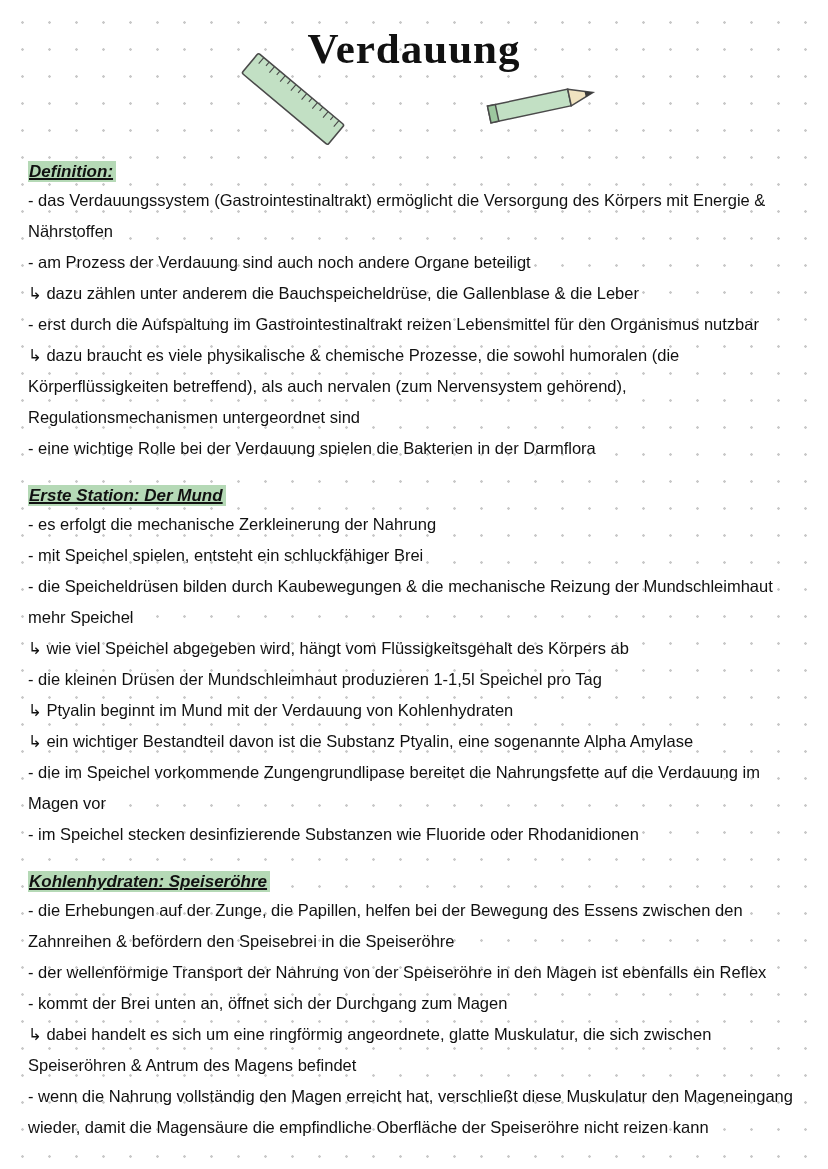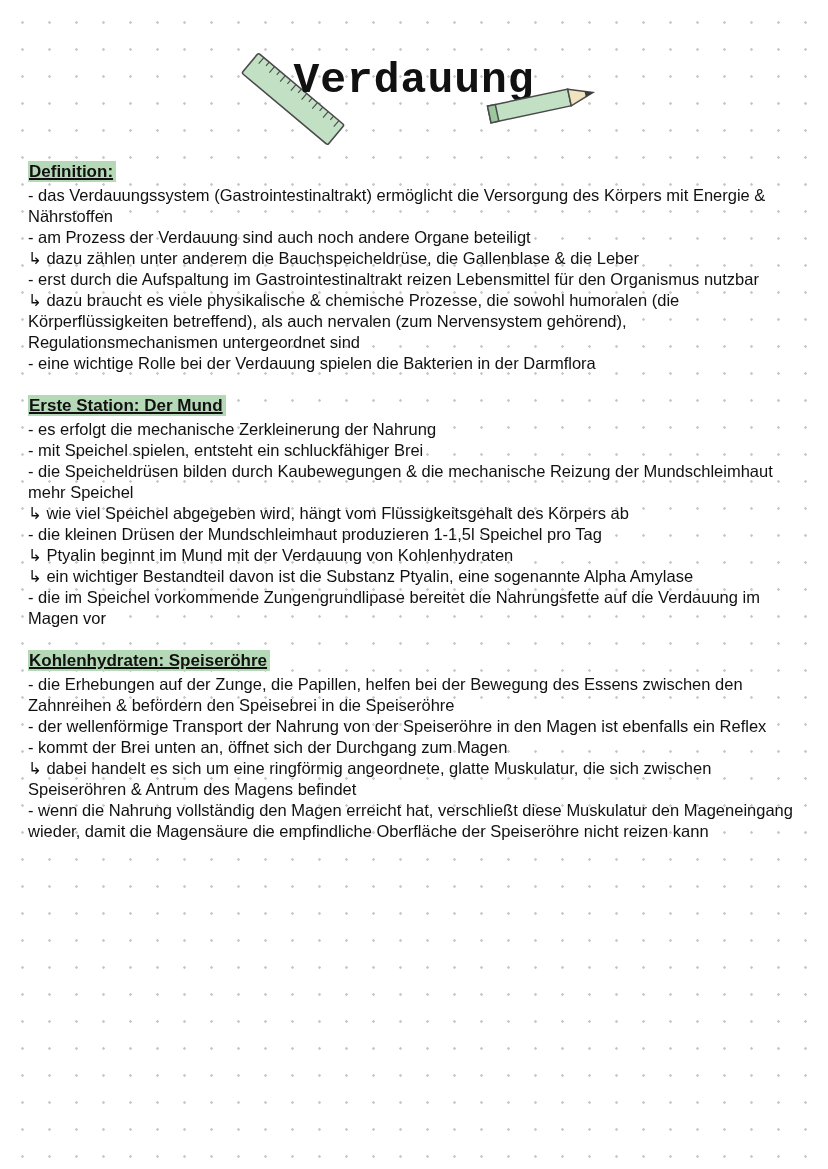--- a/index.html
+++ b/index.html
@@ -12,43 +12,44 @@
     background-size: 27px 27px;
     background-position: 9px 9px;
     overflow: hidden;
     position: relative;
   }
   .page { width: 828px; height: 1169px; padding: 0 28px 10px 28px; }
 
   .title-row { position: relative; height: 162px; }
   .title {
     position: absolute;
-    left: 50%; top: 56px;
+    left: 50%; top: 24px;
     transform: translateX(-50%);
-    font-family: Liberation Mono, monospace;
+    font-family: Liberation Serif, serif;
     font-size: 43px;
     font-weight: bold;
     letter-spacing: 1px;
     white-space: nowrap;
   }
   .ruler  { position: absolute; left: 205px; top: 42px; }
   .pencil { position: absolute; left: 448px; top: 72px; }
 
   .section { margin-bottom: 22px; }
   .heading { font-size: 17px; margin-bottom: 3px; }
   .hl {
     background: var(--highlight, #b5d9b6);
     font-weight: bold;
     text-decoration: underline;
     text-decoration-thickness: 1.5px;
     padding: 1px 3px 1px 1px;
+    font-style: italic;
   }
   .line {
     font-size: 16.5px;
-    line-height: 21px;
+    line-height: 31px;
   }
 </style>
 </head>
 <body>
 
 <div class="page">
 
   <div class="title-row">
     <svg class="ruler" width="120" height="115" viewBox="0 0 120 115" aria-hidden="true">
       <g transform="rotate(40 60 57)">
@@ -82,20 +83,21 @@
   <section class="section">
     <h2 class="heading"><span class="hl">Erste Station: Der Mund</span></h2>
     <p class="line">- es erfolgt die mechanische Zerkleinerung der Nahrung</p>
     <p class="line">- mit Speichel spielen, entsteht ein schluckfähiger Brei</p>
     <p class="line">- die Speicheldrüsen bilden durch Kaubewegungen &amp; die mechanische Reizung der Mundschleimhaut mehr Speichel</p>
     <p class="line">↳ wie viel Speichel abgegeben wird, hängt vom Flüssigkeitsgehalt des Körpers ab</p>
     <p class="line">- die kleinen Drüsen der Mundschleimhaut produzieren 1-1,5l Speichel pro Tag</p>
     <p class="line">↳ Ptyalin beginnt im Mund mit der Verdauung von Kohlenhydraten</p>
     <p class="line">↳ ein wichtiger Bestandteil davon ist die Substanz Ptyalin, eine sogenannte Alpha Amylase</p>
     <p class="line">- die im Speichel vorkommende Zungengrundlipase bereitet die Nahrungsfette auf die Verdauung im Magen vor</p>
+    <p class="line">- im Speichel stecken desinfizierende Substanzen wie Fluoride oder Rhodanidionen</p>
   </section>
 
   <section class="section">
     <h2 class="heading"><span class="hl">Kohlenhydraten: Speiseröhre</span></h2>
     <p class="line">- die Erhebungen auf der Zunge, die Papillen, helfen bei der Bewegung des Essens zwischen den Zahnreihen &amp; befördern den Speisebrei in die Speiseröhre</p>
     <p class="line">- der wellenförmige Transport der Nahrung von der Speiseröhre in den Magen ist ebenfalls ein Reflex</p>
     <p class="line">- kommt der Brei unten an, öffnet sich der Durchgang zum Magen</p>
     <p class="line">↳ dabei handelt es sich um eine ringförmig angeordnete, glatte Muskulatur, die sich zwischen Speiseröhren &amp; Antrum des Magens befindet</p>
     <p class="line">- wenn die Nahrung vollständig den Magen erreicht hat, verschließt diese Muskulatur den Mageneingang wieder, damit die Magensäure die empfindliche Oberfläche der Speiseröhre nicht reizen kann</p>
   </section>

